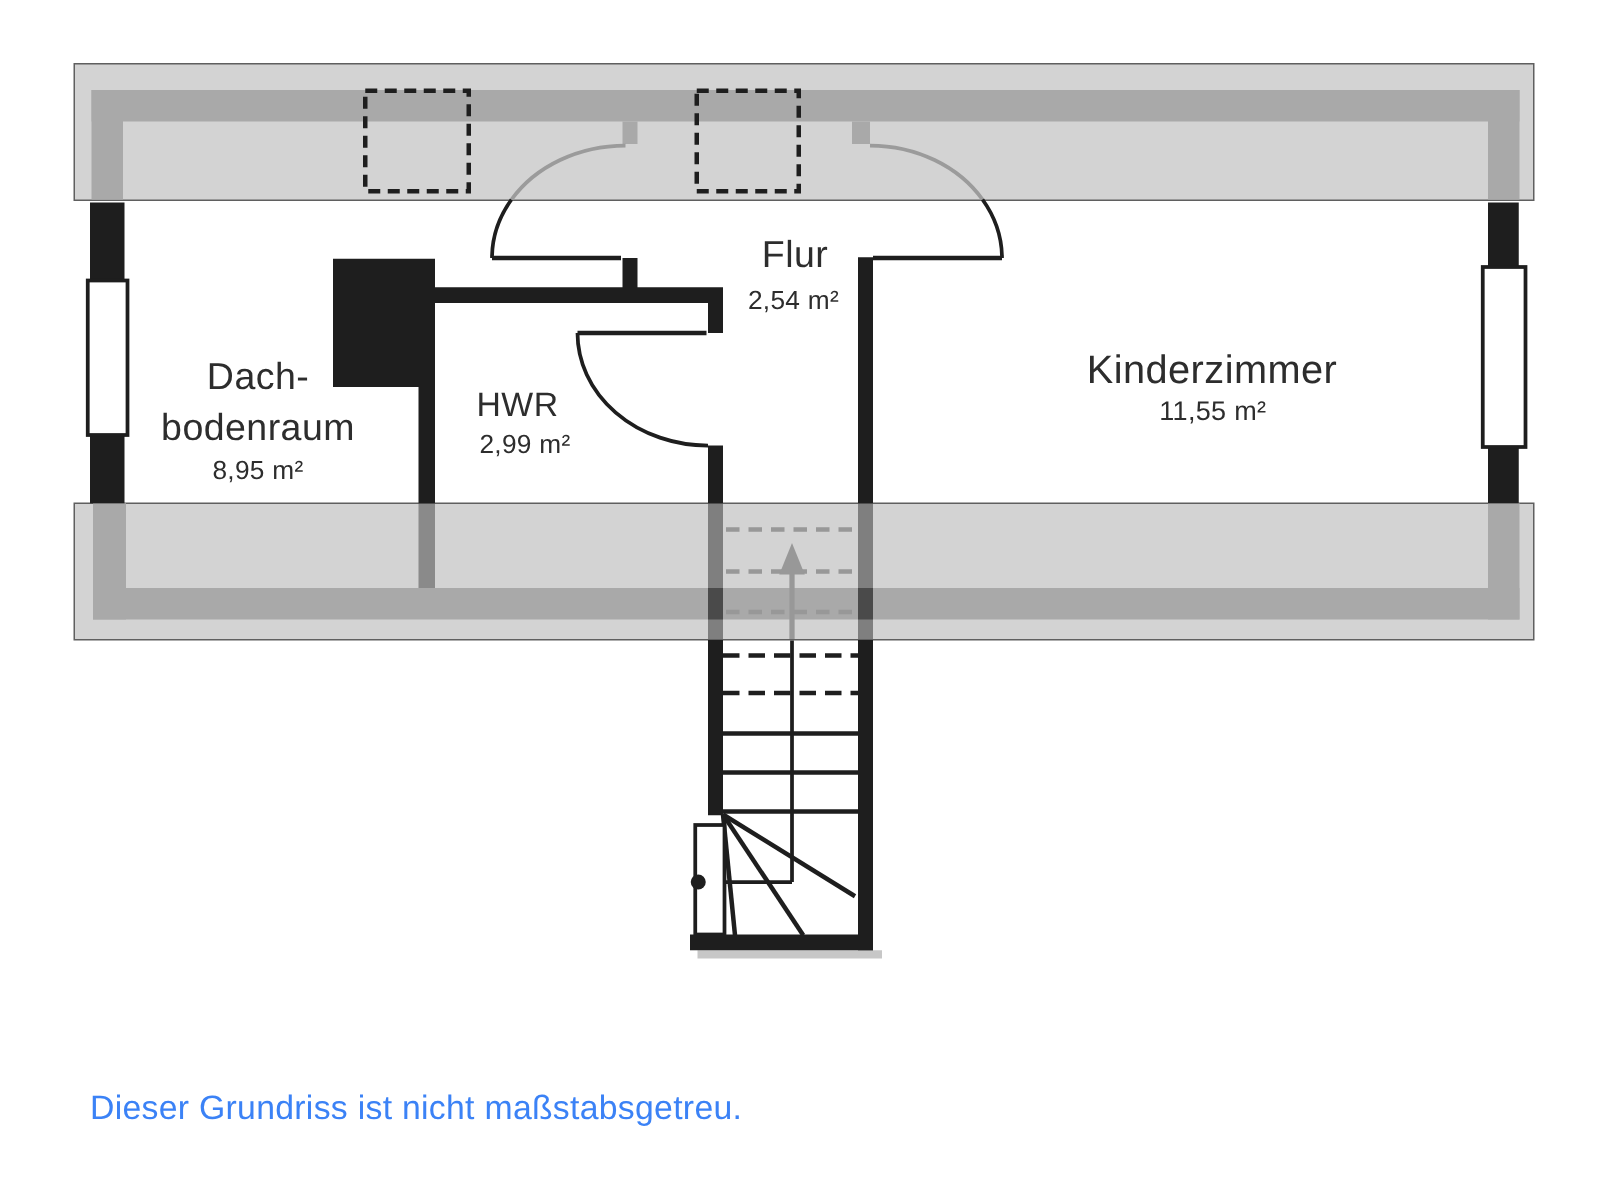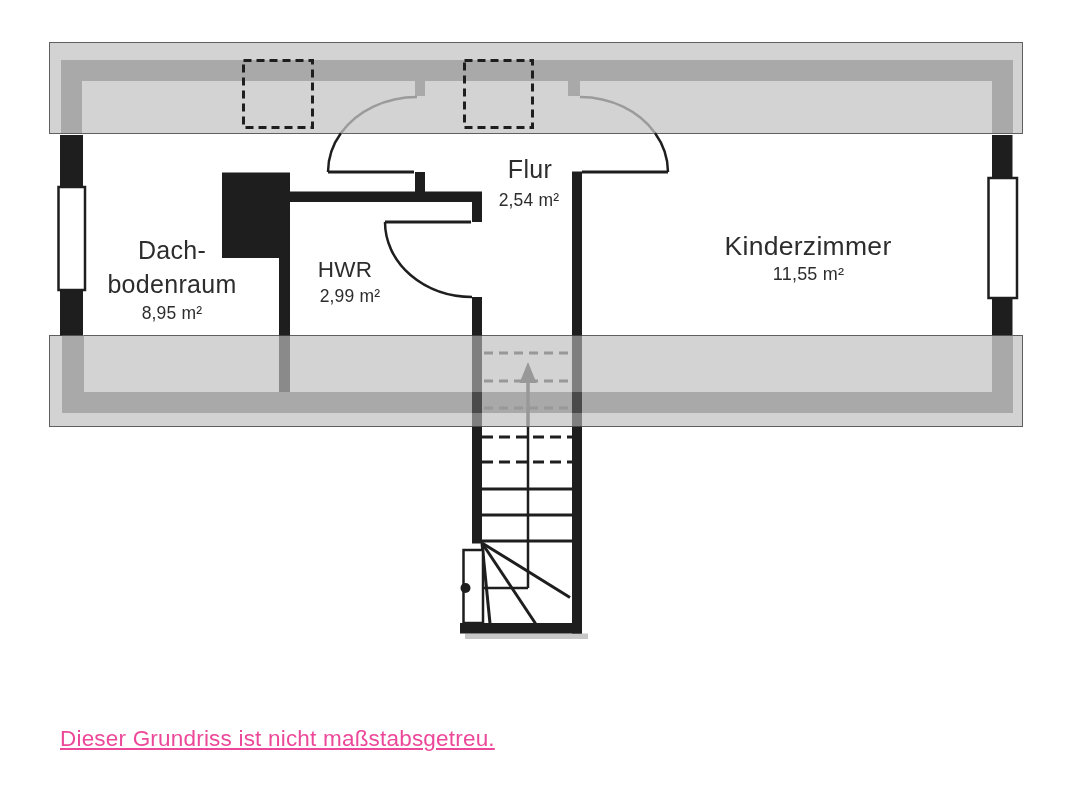--- a/index.html
+++ b/index.html
@@ -20,24 +20,23 @@
   .room-area {
     font-family: "Liberation Sans", sans-serif;
     fill: #2d2d2d;
     letter-spacing: 0.2px;
   }
   .caption {
     position: absolute;
     left: 60px;
     top: 726px;
     font-size: 22.5px;
-    color: #ec4899;
+    color: #3b82f6;
     letter-spacing: 0.2px;
     white-space: nowrap;
-    text-decoration: underline;
   }
 </style>
 </head>
 <body>
 
 <div class="stage">
 
   <svg class="plan-svg" width="1073" height="799" viewBox="0 0 1073 799">
 
     <g>

